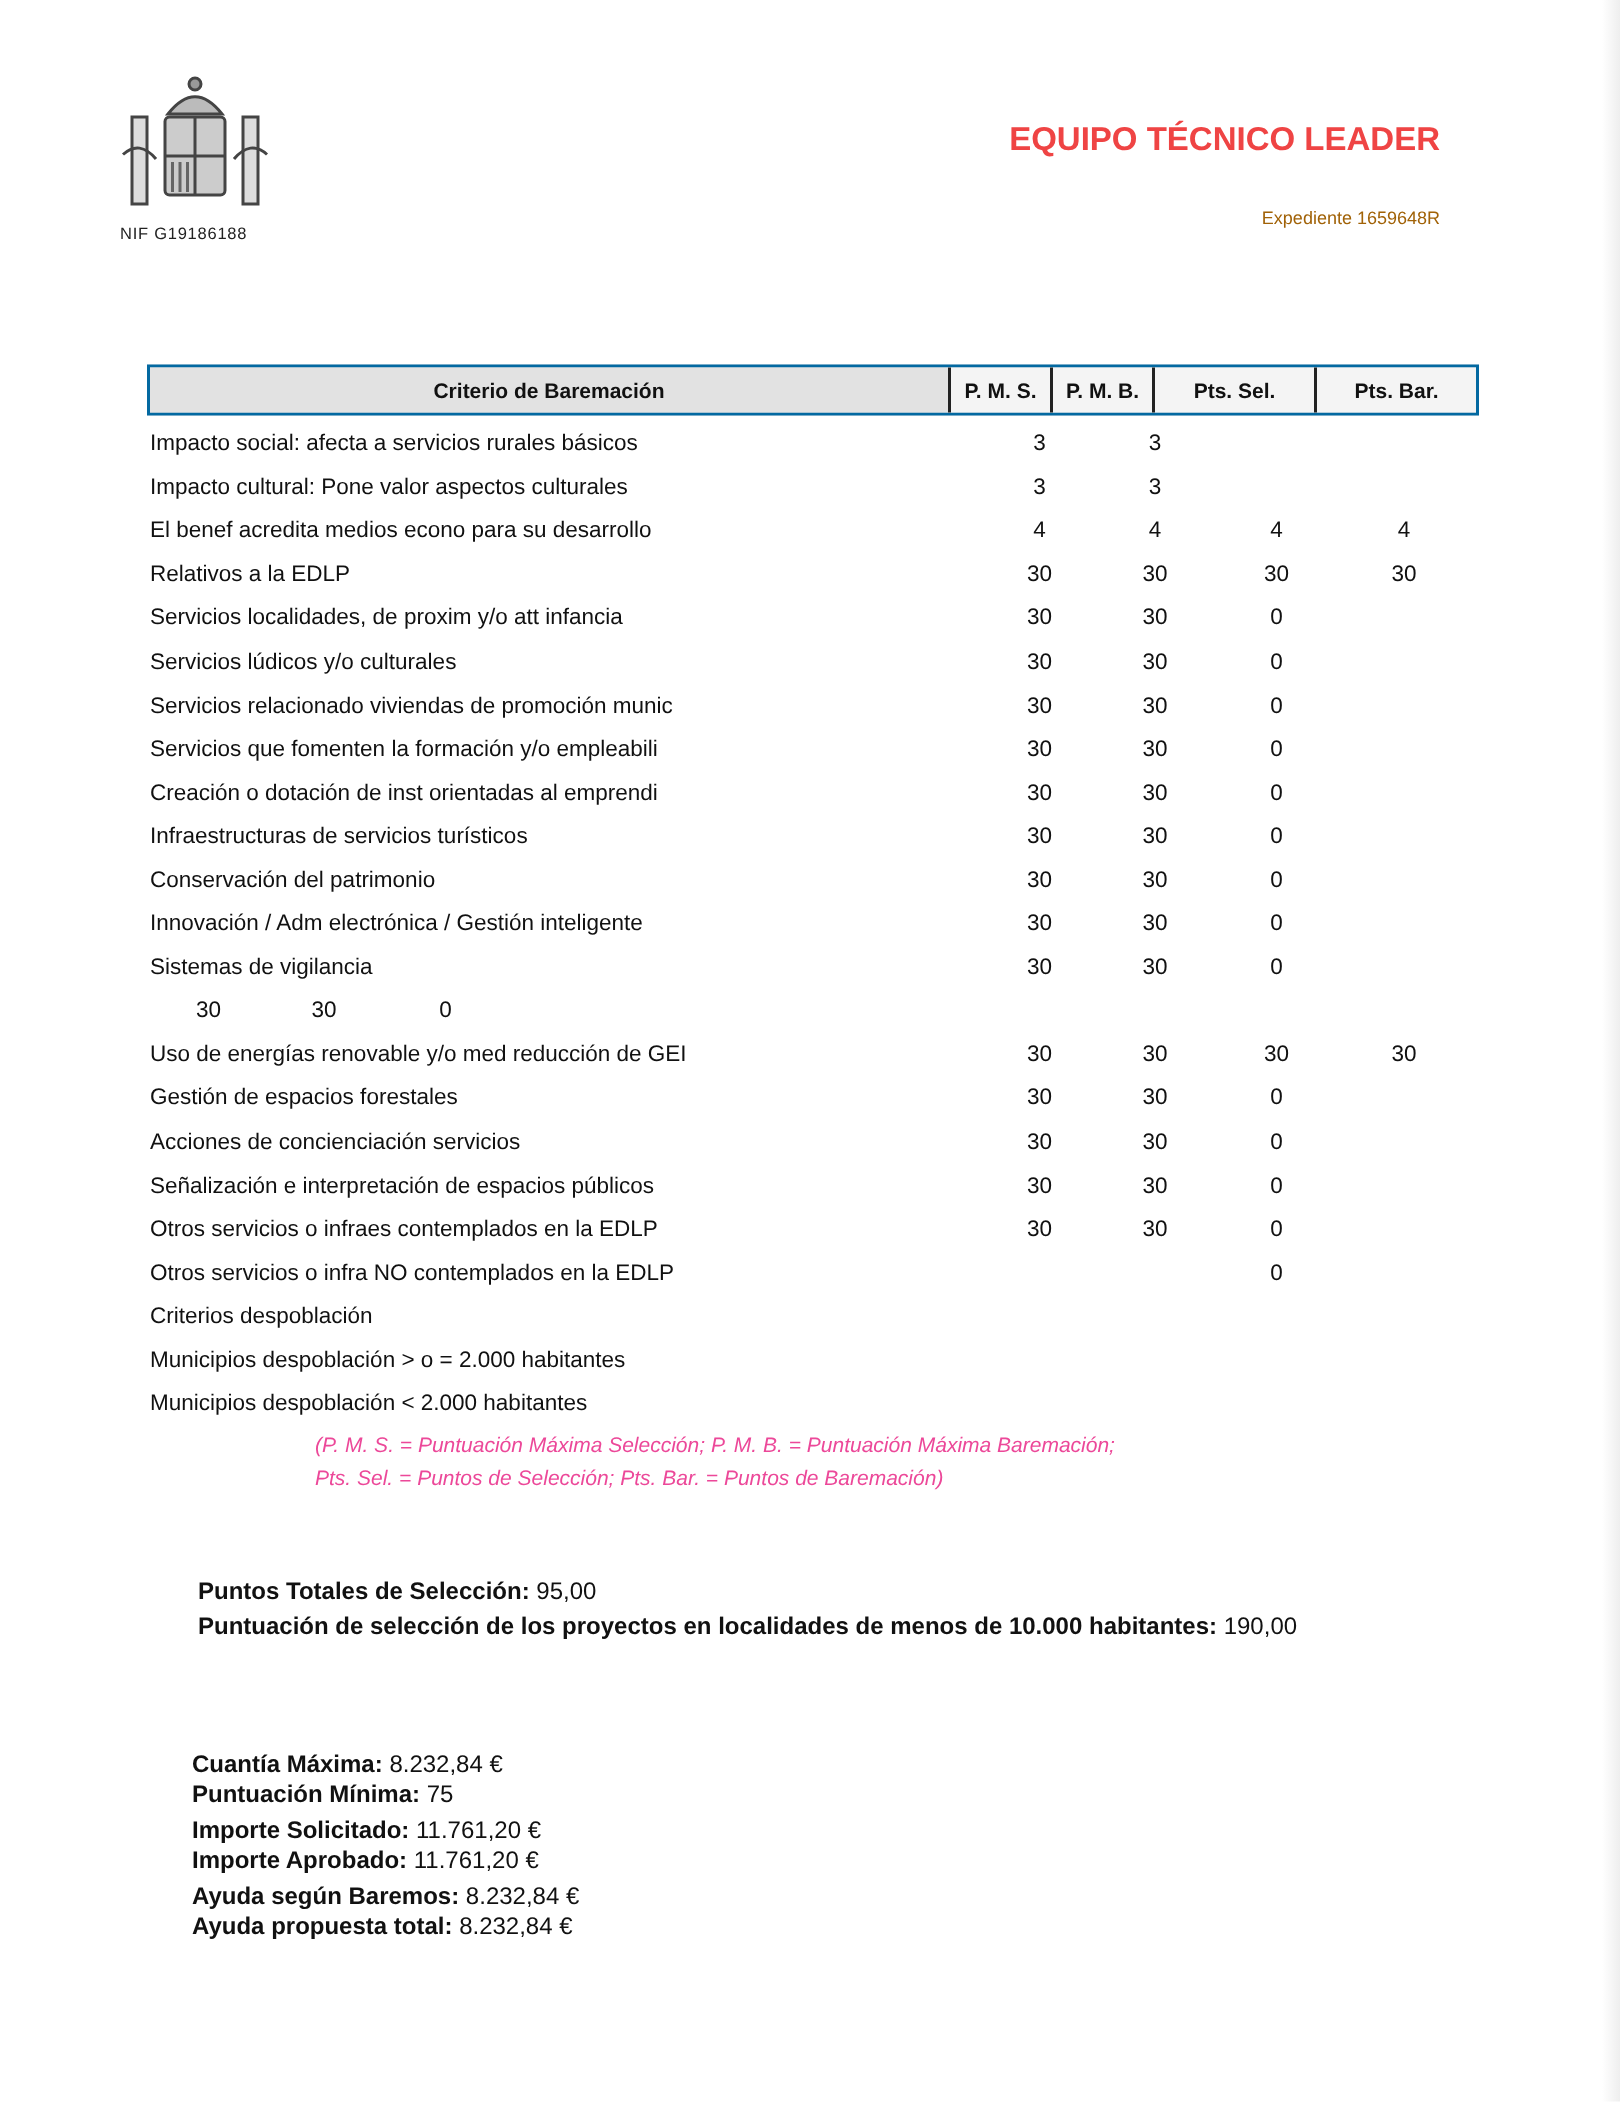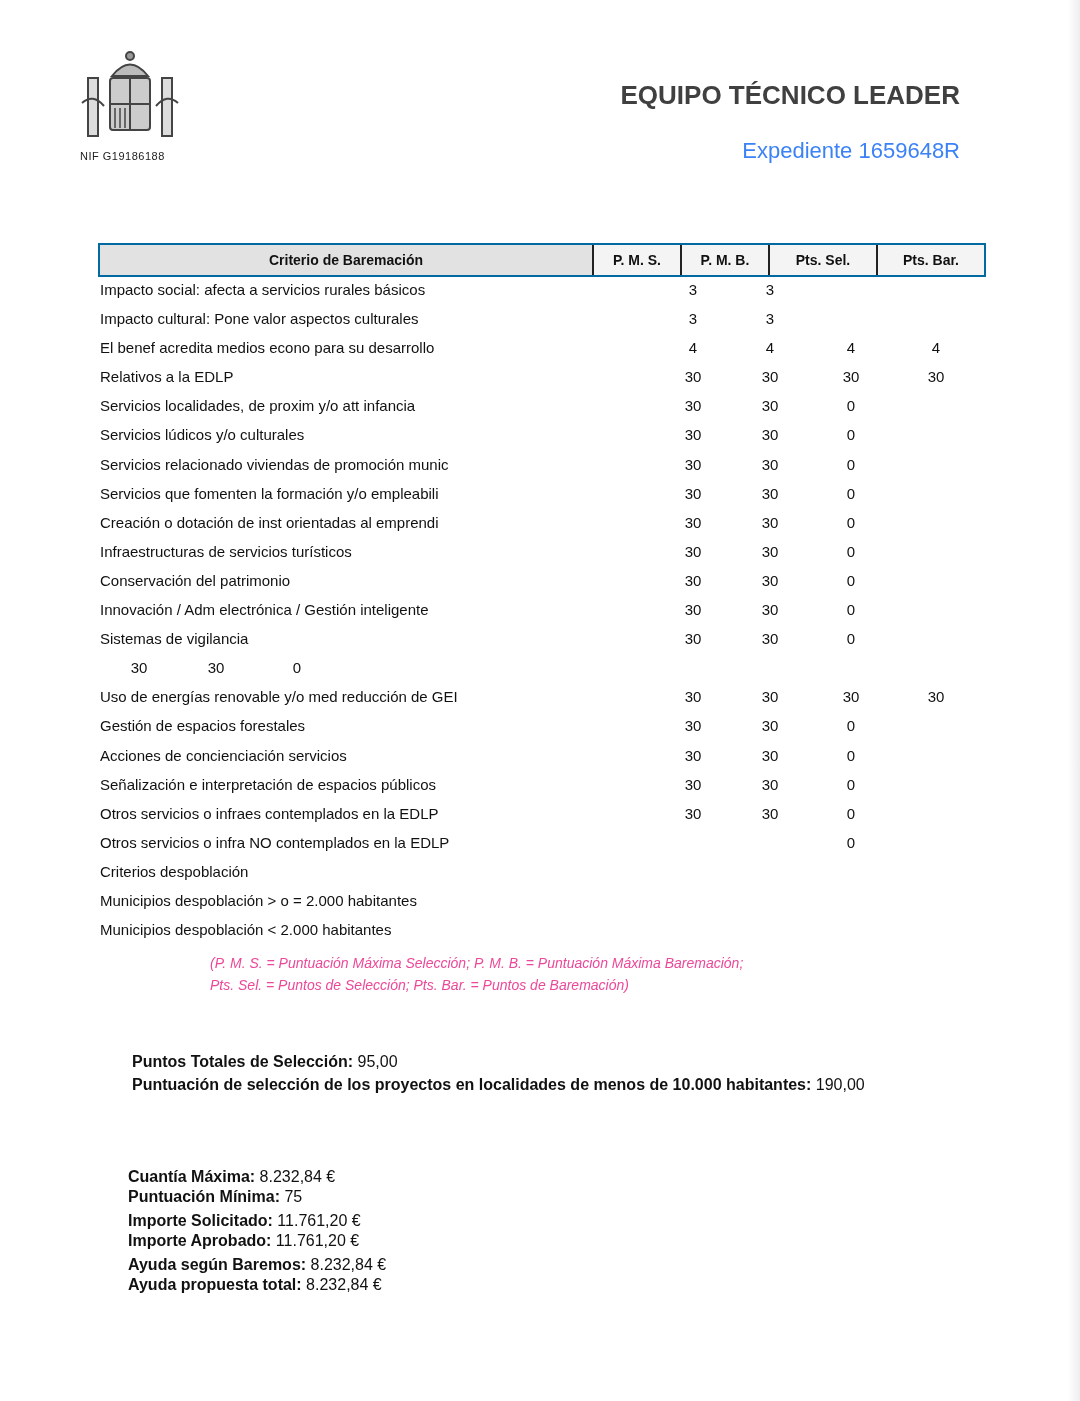--- a/index.html
+++ b/index.html
@@ -1,30 +1,30 @@
 <!DOCTYPE html>
 <html><head>
 <meta charset="utf-8">
 <style>
   html, body { margin:0; padding:0; background:#ffffff; }
   body { width:1080px; height:1401px; position:relative; overflow:hidden; font-family:"Liberation Sans", sans-serif; color:#111; }
   .page-edge { position:absolute; right:0; top:0; width:12px; height:1401px; background:linear-gradient(to right,#ffffff,#eeeeee); }
   .crest { position:absolute; left:80px; top:48px; width:100px; height:105px; }
   .nif { position:absolute; left:80px; top:150px; font-size:11px; letter-spacing:0.5px; color:#222; }
-  .title { position:absolute; right:120px; top:80px; font-size:26px; font-weight:bold; color:#404040; }
-  .expediente { position:absolute; right:120px; top:138px; font-size:22px; color:#3b82f6; }
+  .title { position:absolute; right:120px; top:80px; font-size:22px; font-weight:bold; color:#ef4444; }
+  .expediente { position:absolute; right:120px; top:138px; font-size:12px; color:#a16207; }
 
   .table-header { position:absolute; left:74px; top:243px; width:888px; height:34px; display:flex; border:2px solid #0369a1; box-sizing:border-box; background:#e6e6e6;margin-left:24px; }
   .th { display:flex; align-items:center; justify-content:center; font-size:14px; font-weight:bold; border-left:2px solid #222; box-sizing:border-box; background:#f4f4f4; }
   .th.first { flex:1; border-left:none; background:#e2e2e2; }
-  .th.num { width:88px; }
+  .th.num { width:68px; }
   .th.num.w2 { width:108px; }
 
   .rows { position:absolute; left:100px; top:281px; width:880px; }
-  .row { height:29.1px; display:flex; align-items:flex-start; font-size:15px; }
+  .row { height:29.1px; display:flex; align-items:center; font-size:15px; }
   .row .label { width:554px; white-space:nowrap; }
   .row .c { text-align:center; font-size:15px; }
   .c1 { width:78px; }
   .c2 { width:76px; }
   .c3 { width:86px; }
   .c4 { width:84px; }
 
   .legend { position:absolute; left:210px; top:952px; font-size:14px; font-style:italic; line-height:22px; color:#ec4899; }
 
   .totals { position:absolute; left:132px; top:1050px; font-size:16px; line-height:23px; }

